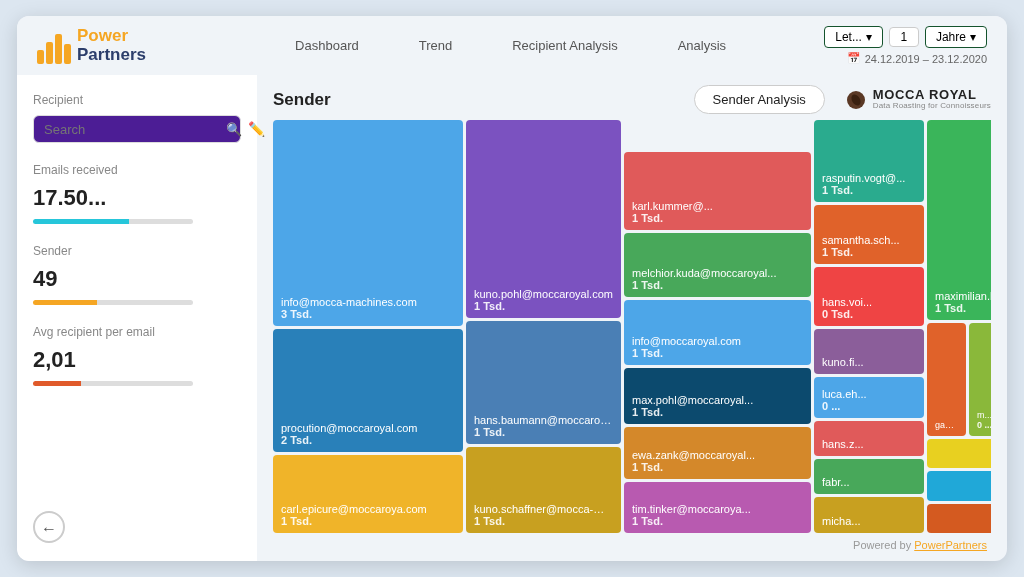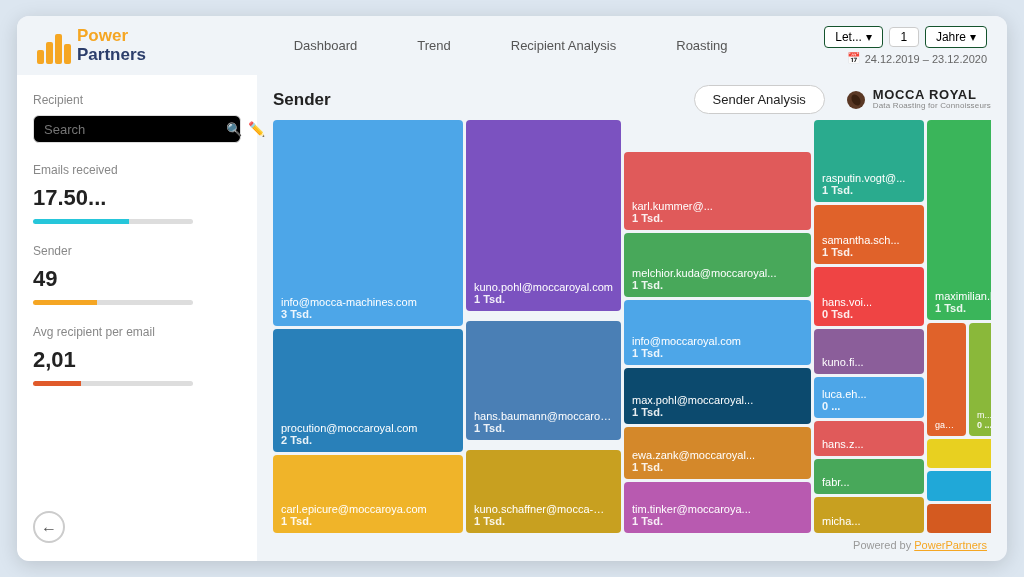--- a/index.html
+++ b/index.html
@@ -130,21 +130,21 @@
       font-size: 12px;
       color: #888;
       margin-bottom: 4px;
     }
     .search-box {
       display: flex;
       align-items: center;
       border: 1px solid #ddd;
       border-radius: 6px;
       padding: 5px 10px;
-      background: #000000;
+      background: #4c1d95;
       gap: 6px;
     }
     .search-input {
       border: none;
       outline: none;
       font-size: 13px;
       color: #999;
       flex: 1;
       background: transparent;
     }
@@ -292,21 +292,21 @@
       <div class="logo-text">
         <span class="logo-power">Power</span>
         <span class="logo-partners">Partners</span>
       </div>
     </div>
 
     <div class="nav-tabs">
       <button class="nav-tab">Dashboard</button>
       <button class="nav-tab">Trend</button>
       <button class="nav-tab">Recipient Analysis</button>
-      <button class="nav-tab">Roasting</button>
+      <button class="nav-tab">Analysis</button>
     </div>
 
     <div class="header-right">
       <div class="dropdown-group">
         <button class="dropdown-btn">
           <span>Let...</span>
           <span>▾</span>
         </button>
         <input type="text" style="width: 30px; border: 1px solid rgb(204, 204, 204); border-radius: 4px; text-align: center; font-size: 12px; padding: 2px;" value="1">
         <button class="dropdown-btn">
@@ -382,21 +382,21 @@
           <div class="treemap-cell" style="background:#2980b9; flex:2;">
             <span class="cell-label">procution@moccaroyal.com</span>
             <span class="cell-value">2 Tsd.</span>
           </div>
           <div class="treemap-cell" style="background:#f0b429; flex:1.2;">
             <span class="cell-label">carl.epicure@moccaroya.com</span>
             <span class="cell-value">1 Tsd.</span>
           </div>
         </div>
 
-        <div style="display:flex; flex-direction:column; gap:10px; width:155px; flex-shrink:0;">
+        <div style="display:flex; flex-direction:column; gap:3px; width:155px; flex-shrink:0;">
           <div class="treemap-cell" style="background:#7b52c0; flex:2.5;">
             <span class="cell-label">kuno.pohl@moccaroyal.com</span>
             <span class="cell-value">1 Tsd.</span>
           </div>
           <div class="treemap-cell" style="background:#4a7fb5; flex:1.5;">
             <span class="cell-label">hans.baumann@moccaroya...</span>
             <span class="cell-value">1 Tsd.</span>
           </div>
           <div class="treemap-cell" style="background:#c8a020; flex:1;">
             <span class="cell-label">kuno.schaffner@mocca-ma...</span>

